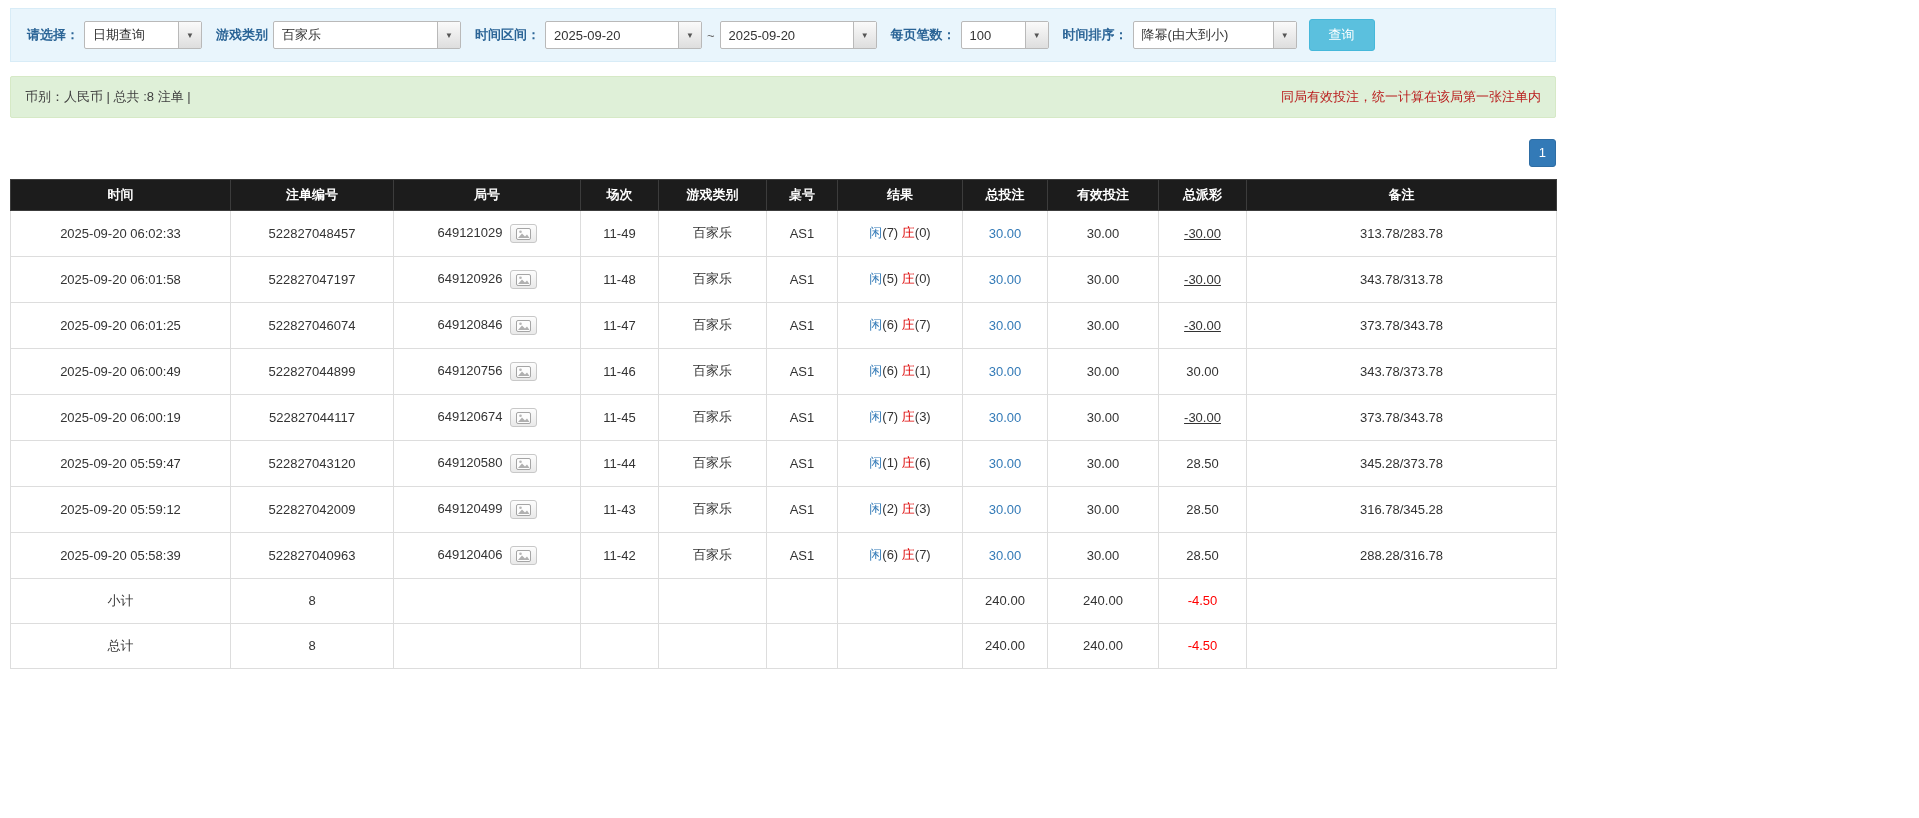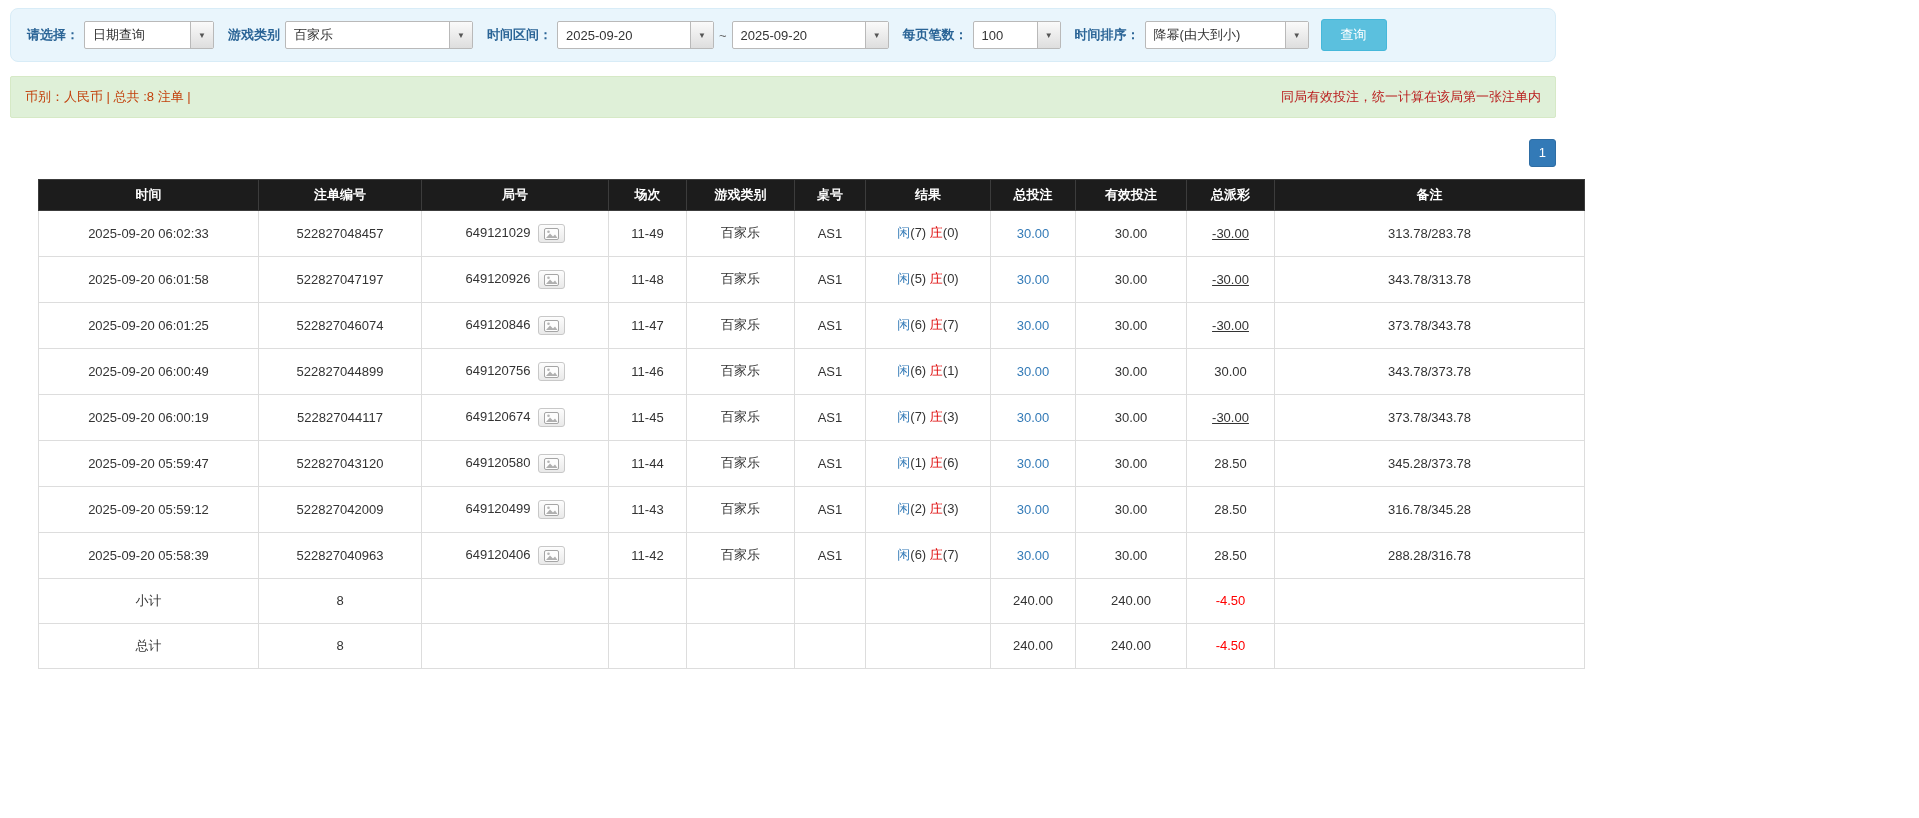--- a/index.html
+++ b/index.html
@@ -14,21 +14,21 @@
 
   .page-title {
     font-size: 17px; font-weight: bold; color: #222;
     margin: 0 0 13px 0;
   }
 
   
   .filter-bar {
     background: #e9f5fc;
     border: 1px solid #d8ecf7;
-    border-radius: 8px;
+    border-radius: 0;
     padding: 10px 10px;
     display: flex; align-items: center;
     width: 1546px;
   }
   .flabel {
     color: #2a6496; font-weight: bold; font-size: 13px;
     white-space: nowrap; margin: 0 5px 0 14px;
   }
   .flabel.first { margin-left: 6px; }
   .combo {
@@ -42,57 +42,56 @@
     padding: 0 8px; font-size: 13px; color: #333;
     white-space: nowrap; overflow: hidden;
   }
   .combo-caret {
     width: 23px; flex: none;
     border-left: 1px solid #b9b9b9;
     background: linear-gradient(#fafafa, #dedede);
     color: #555; font-size: 8px;
     display: flex; align-items: center; justify-content: center;
   }
-  .w-select { width: 130px; }
+  .w-select { width: 118px; }
   .w-game   { width: 188px; }
   .w-date   { width: 157px; }
   .w-size   { width: 88px; }
   .w-sort   { width: 164px; }
   .tilde { color: #666; font-size: 13px; margin: 0 5px; }
   .search-btn {
     background: #5bc0de; border: 1px solid #46b8da; color: #fff;
     font-size: 13px; padding: 6px 19px; border-radius: 3px;
     margin-left: 12px; cursor: pointer;
     font-family: inherit;
   }
 
   
   .summary-bar {
     margin-top: 14px;
     background: #dff0d8; border: 1px solid #d6e9c6; border-radius: 2px;
     padding: 11px 14px;
     display: flex; justify-content: space-between; align-items: center;
     font-size: 13px; width: 1546px;
   }
-  .summary-left { color: #c2410c; }
+  .summary-left { color: #404040; }
   .summary-right { color: #b91c1c; margin-left: 23px; }
 
   
   .pagination { width: 1546px; display: flex; justify-content: flex-end; margin: 21px 0 12px; }
   .page-btn {
     background: #337ab7; border: 1px solid #2e6da4; color: #fff;
     font-size: 13px; padding: 5px 9px; border-radius: 3px; cursor: pointer;
     font-family: inherit; line-height: 1.2;
   }
 
   
   table.records {
     width: 1546px; table-layout: fixed; border-collapse: collapse;
     font-size: 13px;
-    margin-left: 28px;
   }
   table.records thead th {
     background: #1c1c1c; color: #fff; font-weight: bold;
     padding: 6px 4px; border: 1px solid #3c3c3c;
     text-align: center; font-size: 13px;
   }
   table.records tbody td {
     background: #fff; color: #333;
     border: 1px solid #ddd; text-align: center;
     padding: 13px 6px;

